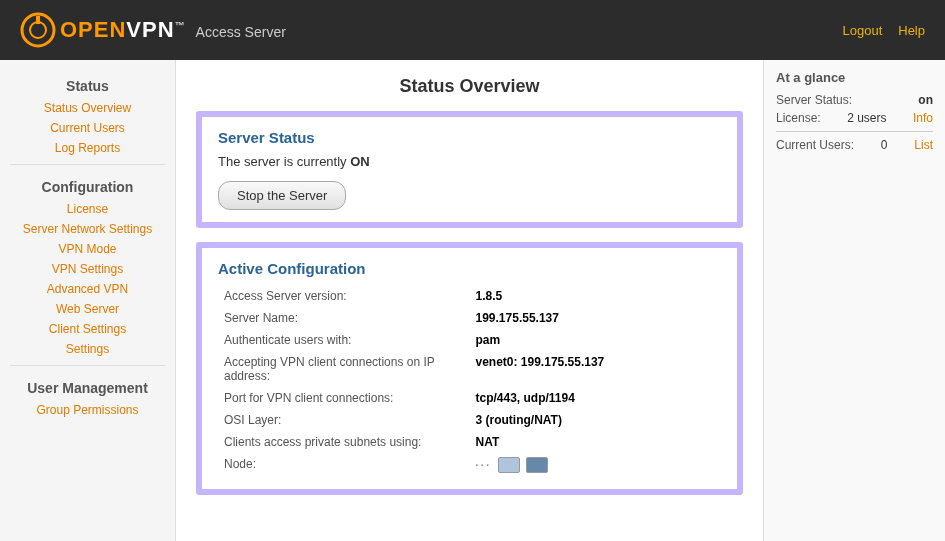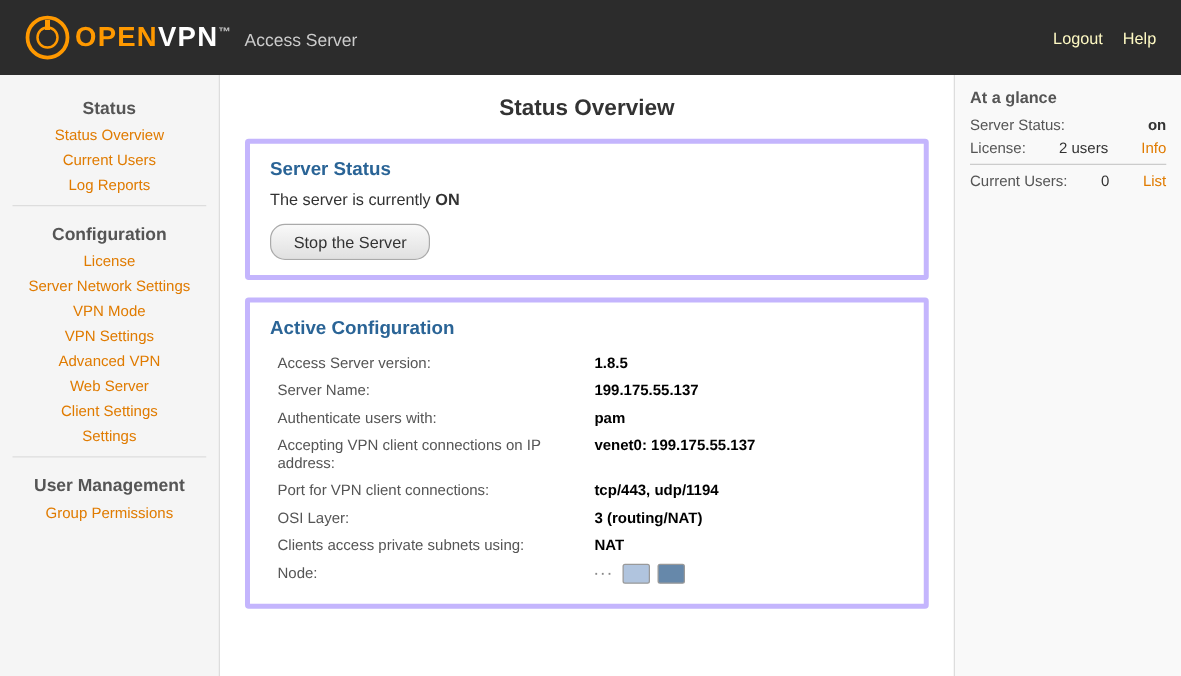--- a/index.html
+++ b/index.html
@@ -42,21 +42,21 @@
       color: #ccc;
       font-size: 14px;
       margin-left: 8px;
       font-weight: normal;
     }
     .header-links {
       display: flex;
       gap: 16px;
     }
     .header-links a {
-      color: #fef9c3;
+      color: #eab308;
       text-decoration: none;
       font-size: 13px;
     }
 
     
     #layout {
       display: flex;
       height: calc(541px - 60px);
     }
 
@@ -100,21 +100,21 @@
     }
     #main h1 {
       text-align: center;
       font-size: 18px;
       font-weight: bold;
       color: #333;
       margin-bottom: 14px;
     }
 
     .section-box {
-      border: 4px solid #c4b5fd;
+      border: 6px solid #c4b5fd;
       border-radius: 3px;
       padding: 12px 16px;
       margin-bottom: 14px;
     }
     .section-title {
       font-size: 15px;
       font-weight: bold;
       color: #2a6496;
       margin-bottom: 8px;
     }

